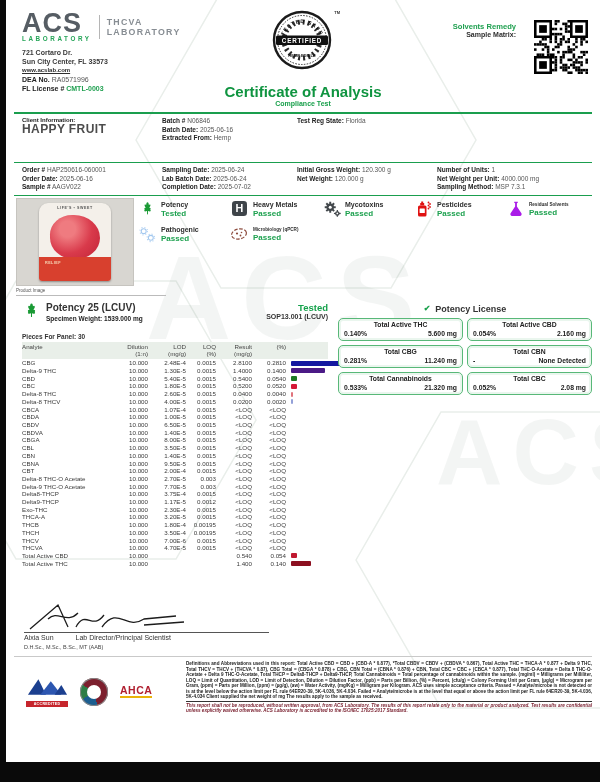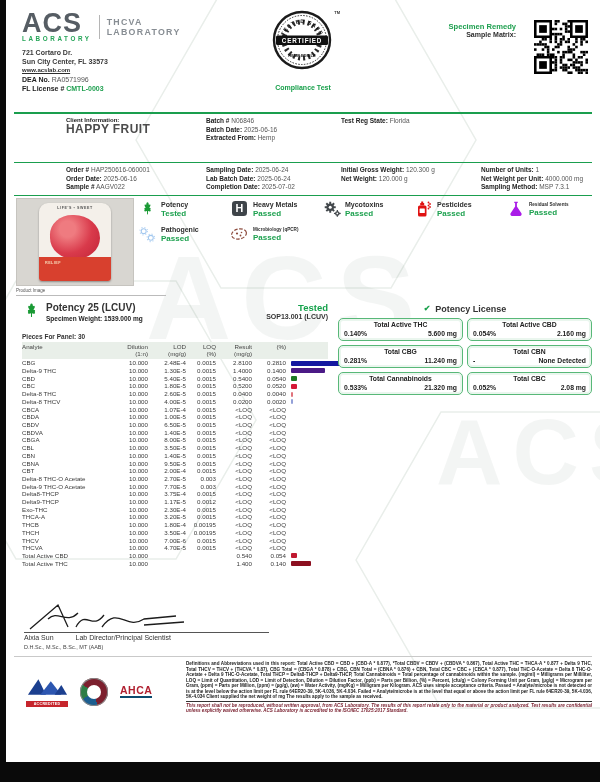--- a/index.html
+++ b/index.html
@@ -31,21 +31,21 @@
   .prod-label{font-weight:bold;font-size:7px;color:#2e2e2e;line-height:8.5px;}
   .prod-line{font-size:7px;color:#444;line-height:8.5px;}
   .qr{position:absolute;right:12px;top:20px;width:54px;height:54px;}
   .qr svg{display:block;}
   .title-wrap{position:absolute;left:0;right:0;top:84px;text-align:center;}
   .doc-title{font-size:15px;font-weight:800;color:#0f9440;line-height:16px;}
   .doc-sub{font-size:7px;font-weight:bold;color:#18a04b;}
   .hr-g{border-top:2px solid #1a9e4e;margin:0 8px;}
   .hr-g2{border-top:1.5px solid #1a9e4e;margin:0 8px;}
   
-  .sec{display:flex;padding:3px 8px 3px 16px;margin-left:44px;}
+  .sec{display:flex;padding:3px 8px 3px 16px;}
   .c1{width:140px;}.c2{width:135px;}.c3{width:140px;}.c4{flex:1;}
   .mini-label{font-size:6px;font-weight:bold;color:#222;}
   .client-name{font-size:12px;font-weight:800;color:#4c4c4c;letter-spacing:.4px;line-height:13px;}
   .c-line{font-size:7.5px;font-weight:bold;color:#3d3d3d;line-height:9.5px;}
   .f-line{font-size:6.5px;line-height:8.6px;}
   .f-label{font-weight:bold;color:#222;}
   .f-value{color:#555;}
   
   .badges-zone{position:relative;height:104px;}
   .prod-img{position:absolute;left:10px;top:2px;width:118px;}
@@ -99,21 +99,21 @@
   .sig-creds{font-size:5.5px;color:#444;margin-top:3px;}
   .hr-light{border-top:1px solid #c9c9c9;margin:6px 8px 4px;}
   
   .footer{display:flex;padding:0 8px 0 20px;gap:12px;}
   .logos{display:flex;gap:12px;align-items:center;width:148px;margin-top:8px;}
   .a2la-banner{background:#c6252c;color:#fff;font-size:3.6px;font-weight:bold;text-align:center;padding:1px 1px;letter-spacing:.3px;}
   .seal-round{width:28px;height:28px;border-radius:50%;
     background:conic-gradient(#7c1f2d 0 46%,#1b5e8f 46% 66%,#2e7d46 66% 84%,#7c1f2d 84% 100%);
     box-shadow:0 0 0 1px #888 inset;position:relative;}
   .seal-round i{position:absolute;left:7px;top:7px;width:14px;height:14px;border-radius:50%;background:#fff;}
-  .ahca{font-size:10.5px;font-weight:800;color:#b02030;letter-spacing:.5px;border-bottom:2px solid #0c4a6e;line-height:11px;}
+  .ahca{font-size:10.5px;font-weight:800;color:#b02030;letter-spacing:.5px;border-bottom:2px solid #eab308;line-height:11px;}
   .defs{flex:1;font-size:4.6px;line-height:5.5px;color:#1c1c1c;text-align:justify;font-weight:600;}
   .disclaimer{border-top:1px solid #333;margin-top:1px;padding-top:1px;color:#7c2433;font-style:italic;}
   .qa-row{display:flex;justify-content:space-between;padding:12px 12px 0 36px;align-items:flex-start;}
   .qa{font-family:"Liberation Mono",monospace;font-size:7px;font-weight:bold;color:#4a4a4a;}
   .pageinfo{text-align:right;font-size:7px;font-weight:bold;color:#107a3c;line-height:8.8px;}
 </style>
 </head>
 <body>
 
 <div class="page">
@@ -161,21 +161,21 @@
             </defs>
           <text font-size="5.2" font-weight="bold" fill="#111" letter-spacing="1"><textPath href="#arcTop" startOffset="50%" text-anchor="middle">TESTED SAFE</textPath></text>
           <rect x="5" y="27.5" width="52" height="9.5" rx="1.5" fill="#101010"></rect>
           <text x="31" y="34.7" font-size="6.3" font-weight="bold" fill="#ffffff" text-anchor="middle" letter-spacing="0.8">CERTIFIED</text>
           <text x="31" y="49" font-size="4" font-weight="bold" fill="#111" text-anchor="middle">HEMP EDIBLE</text>
         </svg>
         <span class="tm">TM</span>
       </div>
 
       <div class="prod">
-        <div class="prod-name">Specimen Remedy</div>
+        <div class="prod-name">Solvents Remedy</div>
         <div class="prod-label">Sample Matrix:</div>
         <div>
 
         <div class="prod-line"></div>
             <div class="prod-line"></div>
             <div class="prod-line"></div>
           </div>
       </div>
       <div class="qr">
           <svg viewBox="0 0 21 21" width="54" height="54">
@@ -310,20 +310,21 @@
             <path d="M0 0h7v7h-7zM1 1v5h5v-5z" fill-rule="evenodd"></path>
             <rect x="2" y="2" width="3" height="3"></rect>
             <path d="M14 0h7v7h-7zM15 1v5h5v-5z" fill-rule="evenodd"></path>
             <rect x="16" y="2" width="3" height="3"></rect>
             <path d="M0 14h7v7h-7zM1 15v5h5v-5z" fill-rule="evenodd"></path>
             <rect x="2" y="16" width="3" height="3"></rect>
           </svg>
         </div>
 
       <div class="title-wrap">
+        <div class="doc-title">Certificate of Analysis</div>
         <div class="doc-sub">Compliance Test</div>
       </div>
     </div>
     <div class="hr-g"></div>
 
     <div class="sec" style="min-height:42px;">
       <div class="c1">
         <div class="mini-label">Client Information:</div>
         <div class="client-name">HAPPY FRUIT</div>
         <div>

